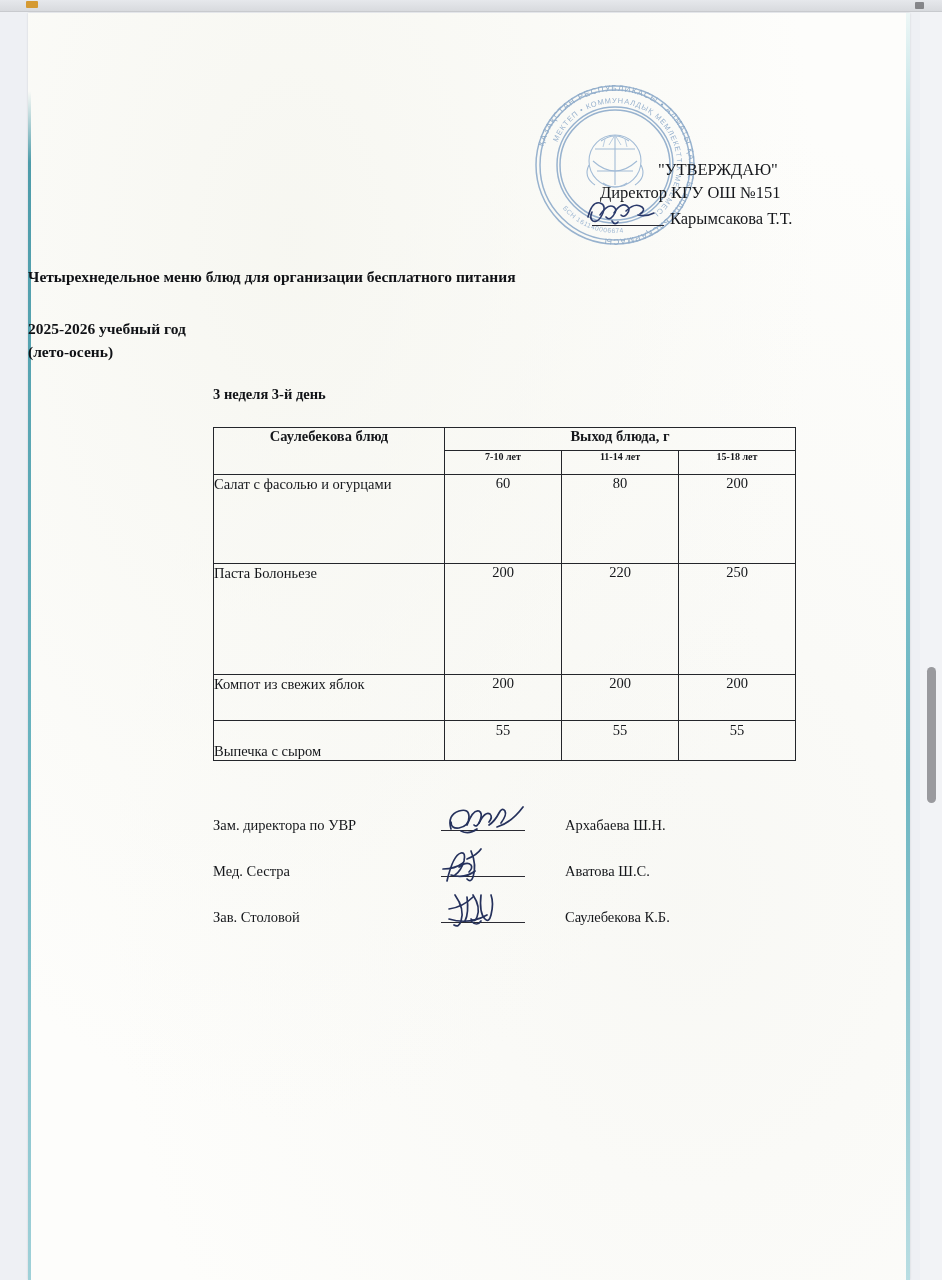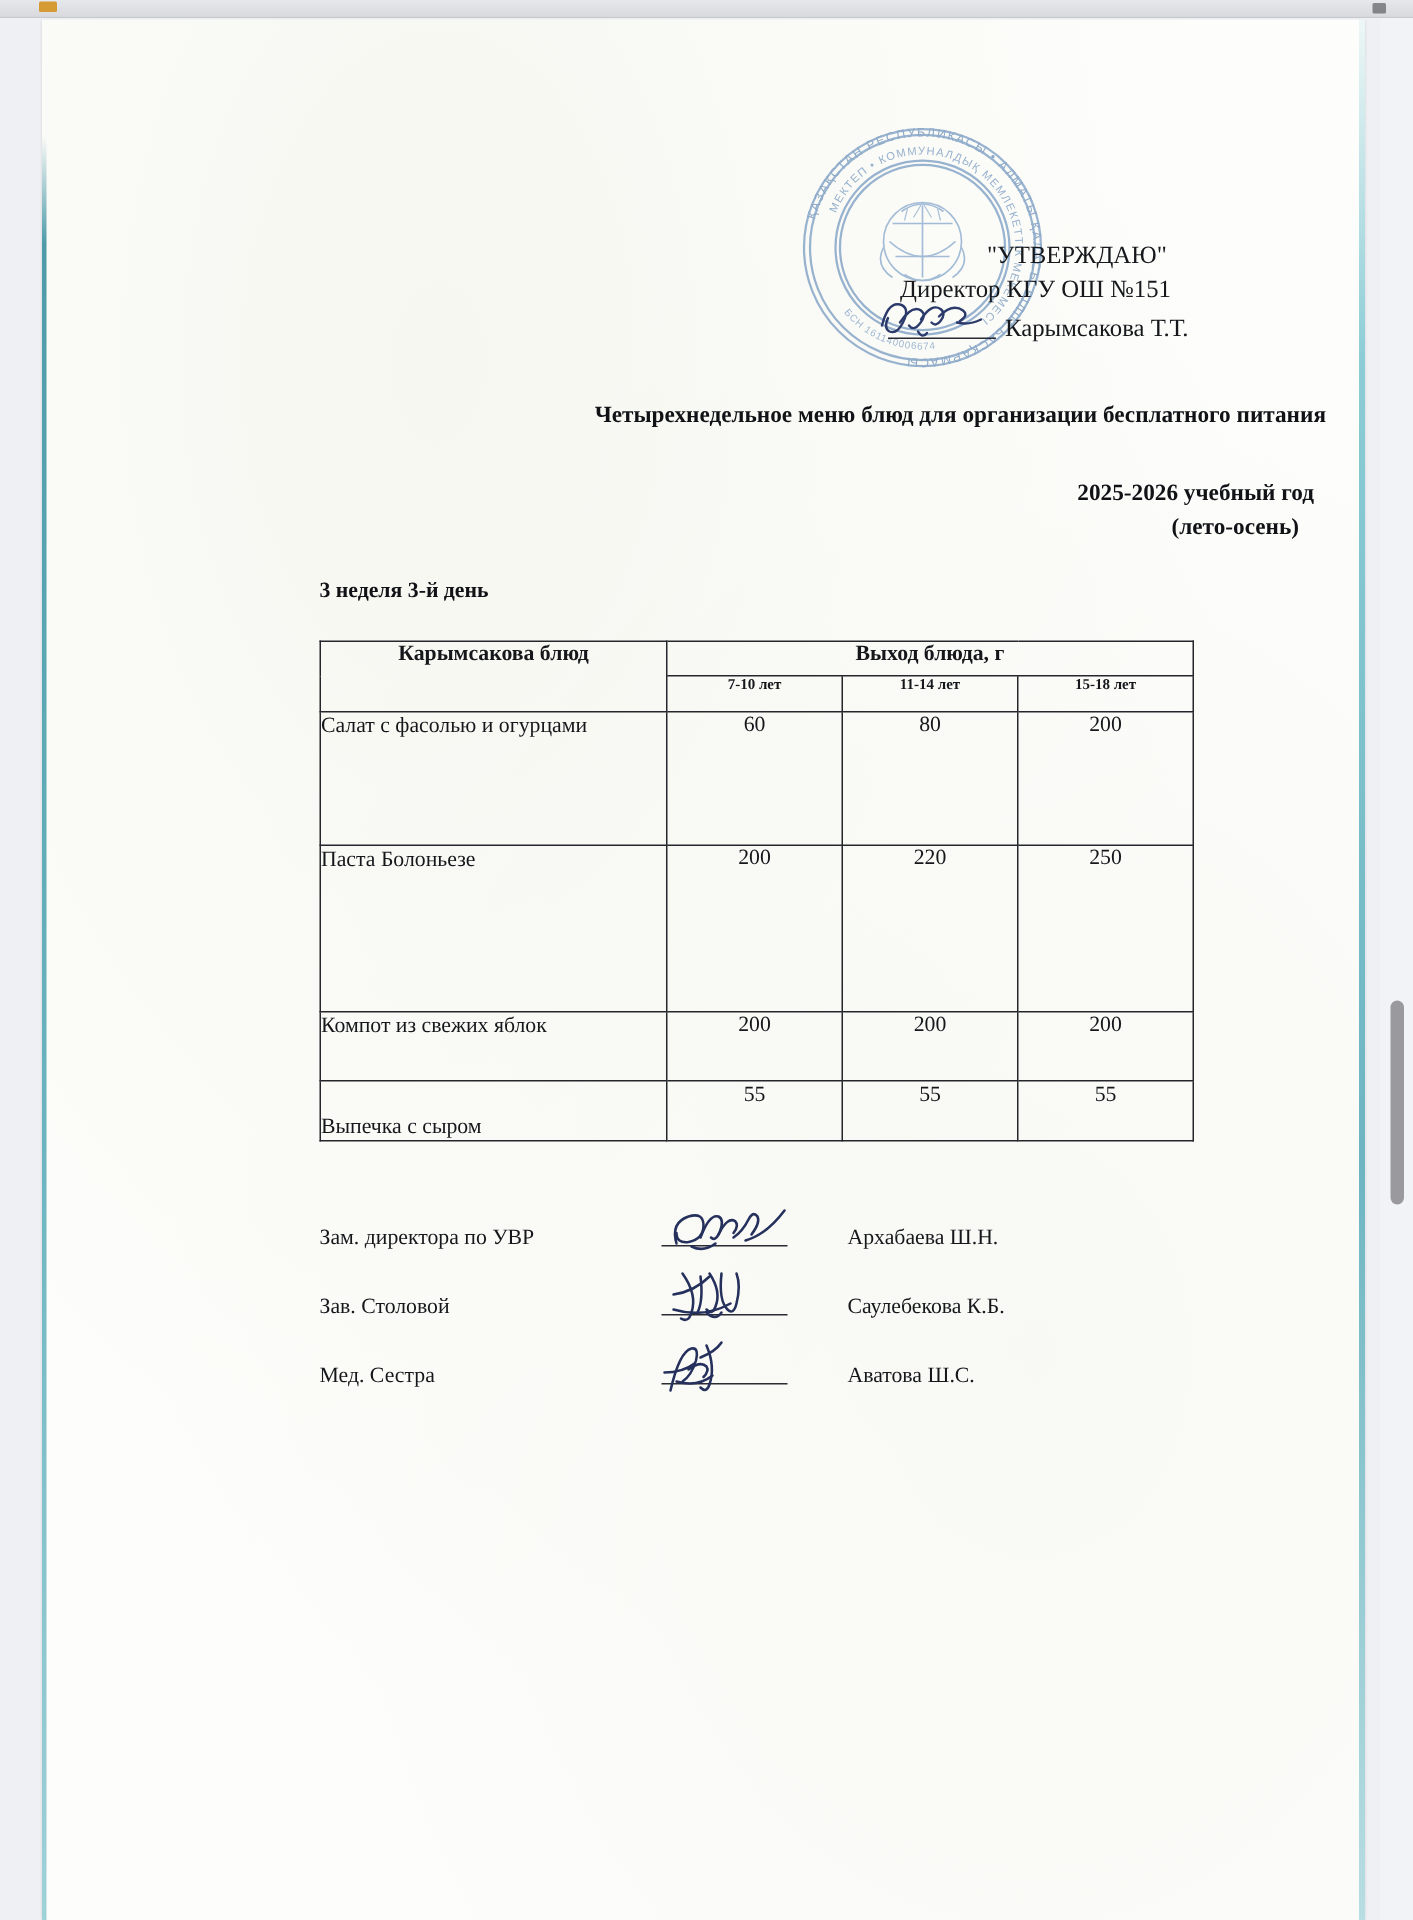--- a/index.html
+++ b/index.html
@@ -151,21 +151,21 @@
     top: -12px;
     width: 92px;
     height: 34px;
   }
 
   
   .doc-title {
     position: absolute;
     left: 0; top: 252px;
     width: 882px;
-    text-align: right;
+    text-align: left;
     font-weight: bold;
     font-size: 15.5px;
     line-height: 1.52;
     color: #101216;
     z-index: 10;
   }
   .doc-title .t-line { display: block; }
   .title-indent-1 { padding-right: 26px; }
   .title-indent-2 { padding-right: 30px; }
   .title-indent-3 { padding-right: 34px; margin-top: 28px; }
@@ -385,21 +385,21 @@
     <div class="menu-table-wrap">
       <table class="menu-table">
         <colgroup>
           <col class="col-name">
             <col class="col-age">
             <col class="col-age">
             <col class="col-age">
         </colgroup>
         <thead>
           <tr>
-            <th class="th-name" rowspan="2">Карымсакова блюд</th>
+            <th class="th-name" rowspan="2">Саулебекова блюд</th>
             <th class="th-group" colspan="3">Выход блюда, г</th>
           </tr>
           <tr>
             <th class="th-age">7-10 лет</th>
             <th class="th-age">11-14 лет</th>
             <th class="th-age">15-18 лет</th>
           </tr>
         </thead>
         <tbody>
           <tr class="row-tall">
@@ -444,56 +444,56 @@
               <path d="M60,32 q14,-4 26,-20"></path>
               <path d="M24,36 q8,4 16,-2"></path>
             </g>
           </svg>
           <div class="sig-line"></div>
         </div>
         <div class="sig-name">Архабаева Ш.Н.</div>
       </div>
 
       <div class="sig-row">
+        <div class="sig-role">Мед. Сестра</div>
+        <div class="sig-line-box">
+          <svg class="sig-scribble" viewBox="0 0 104 46">
+            <g fill="none" stroke="#25315c" stroke-width="1.7" stroke-linecap="round">
+              <path d="M10,40 q6,-26 14,-28 q5,-1 3,8 q-3,10 -9,14"></path>
+              <path d="M6,28 q12,0 20,-6"></path>
+              <path d="M22,26 q8,-6 12,-2 q2,3 -2,7"></path>
+              <path d="M34,10 q6,14 2,26 q-2,6 -6,2"></path>
+              <path d="M30,18 q10,-4 14,-10"></path>
+              <path d="M14,34 q14,4 24,-4"></path>
+            </g>
+          </svg>
+          <div class="sig-line"></div>
+        </div>
+        <div class="sig-name">Аватова Ш.С.</div>
+      </div>
+
+      <div class="sig-row">
         <div class="sig-role">Зав. Столовой</div>
         <div class="sig-line-box">
           <svg class="sig-scribble" viewBox="0 0 104 46">
             <g fill="none" stroke="#25315c" stroke-width="1.7" stroke-linecap="round">
               <path d="M18,8 q10,14 6,26 q-2,7 -7,4"></path>
               <path d="M12,22 q14,-2 24,-12"></path>
               <path d="M30,10 q2,16 -2,24"></path>
               <path d="M36,8 q8,12 4,22 q-2,6 -6,2"></path>
               <path d="M44,8 q-2,18 4,24 q4,4 6,-4 q3,-12 0,-20"></path>
               <path d="M12,32 q20,6 38,-4"></path>
               <path d="M34,34 q6,6 10,0"></path>
             </g>
           </svg>
           <div class="sig-line"></div>
         </div>
         <div class="sig-name">Саулебекова К.Б.</div>
       </div>
 
-      <div class="sig-row">
-        <div class="sig-role">Мед. Сестра</div>
-        <div class="sig-line-box">
-          <svg class="sig-scribble" viewBox="0 0 104 46">
-            <g fill="none" stroke="#25315c" stroke-width="1.7" stroke-linecap="round">
-              <path d="M10,40 q6,-26 14,-28 q5,-1 3,8 q-3,10 -9,14"></path>
-              <path d="M6,28 q12,0 20,-6"></path>
-              <path d="M22,26 q8,-6 12,-2 q2,3 -2,7"></path>
-              <path d="M34,10 q6,14 2,26 q-2,6 -6,2"></path>
-              <path d="M30,18 q10,-4 14,-10"></path>
-              <path d="M14,34 q14,4 24,-4"></path>
-            </g>
-          </svg>
-          <div class="sig-line"></div>
-        </div>
-        <div class="sig-name">Аватова Ш.С.</div>
-      </div>
-
     </div>
 
     <div class="bleed-ghost" aria-hidden="true">
       <div>&nbsp;&nbsp;&nbsp;&nbsp;&nbsp;&nbsp;&nbsp;&nbsp;&nbsp;&nbsp;&nbsp;&nbsp;&nbsp;&nbsp;&nbsp;</div>
       <div>&nbsp;&nbsp;&nbsp;&nbsp;&nbsp;&nbsp;&nbsp;&nbsp;&nbsp;&nbsp;</div>
     </div>
 
   </div>
 </div>
 

